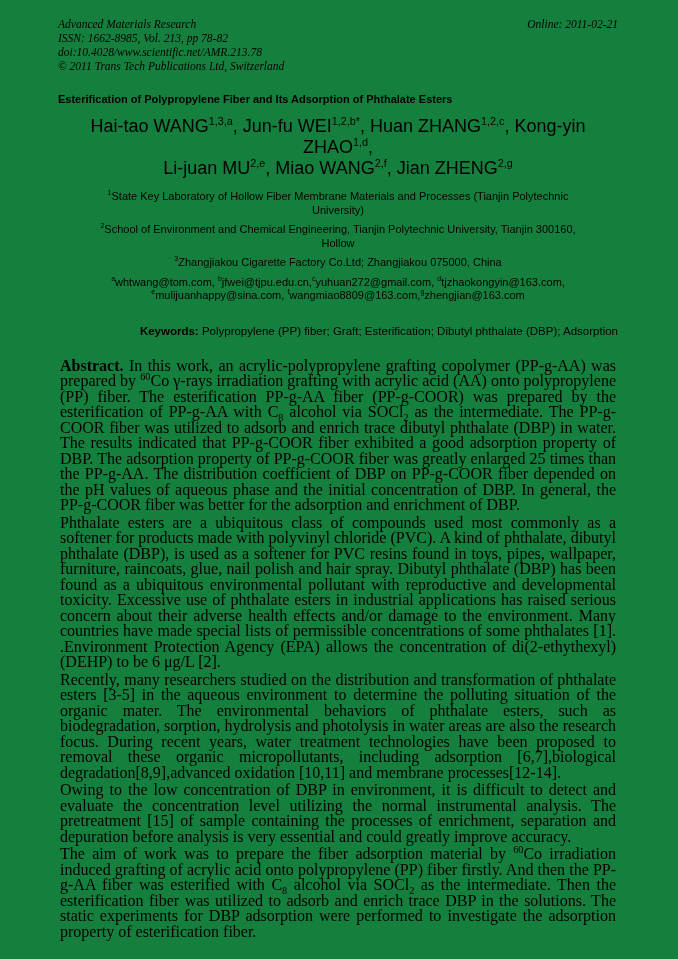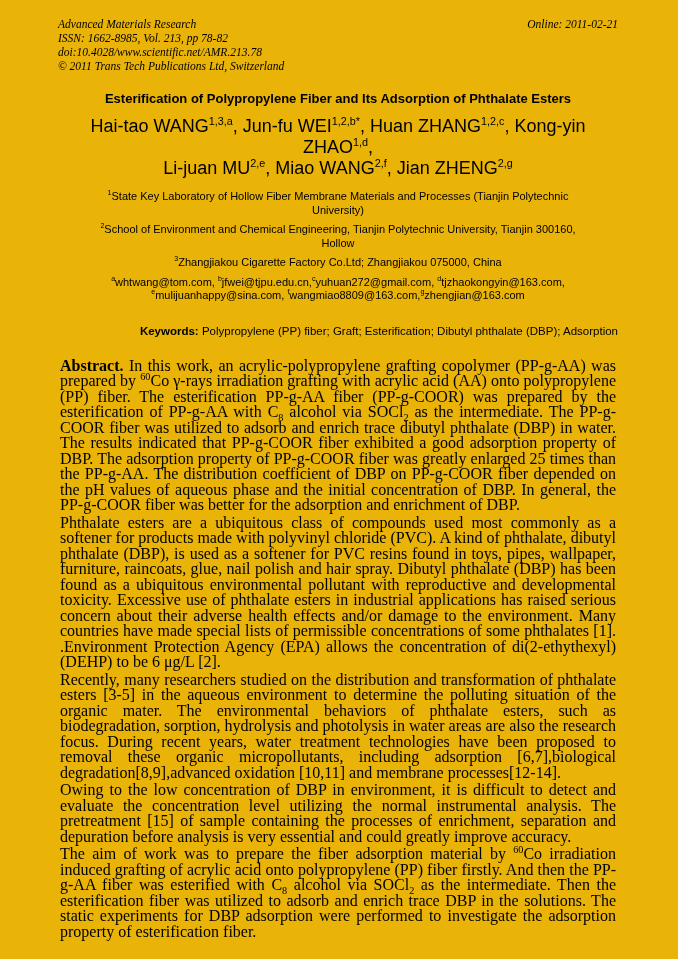--- a/index.html
+++ b/index.html
@@ -5,43 +5,42 @@
   html, body {
     margin: 0;
     padding: 0;
     background: #ffffff;
   }
   .page {
     position: relative;
     width: 678px;
     height: 959px;
     box-sizing: border-box;
-    background: #eab308;
+    background: #15803d;
     color: #000000;
     padding: 17px 60px 0 58px;
     overflow: hidden;
   }
   
   .pdf-header {
     font-family: "Liberation Serif", "DejaVu Serif", serif;
     font-style: italic;
     font-size: 11.5px;
     line-height: 14px;
   }
   .hdr-row {
     display: flex;
     justify-content: space-between;
   }
   
   .title {
     font-family: "Liberation Sans", "DejaVu Sans", sans-serif;
     font-weight: bold;
-    font-size: 13px;
+    font-size: 11px;
     line-height: 22px;
-    text-align: center;
     margin: 15px auto 0;
     max-width: 560px;
   }
   .authors {
     font-family: "Liberation Sans", "DejaVu Sans", sans-serif;
     font-size: 18px;
     line-height: 21px;
     text-align: center;
     margin-top: 6px;
   }

